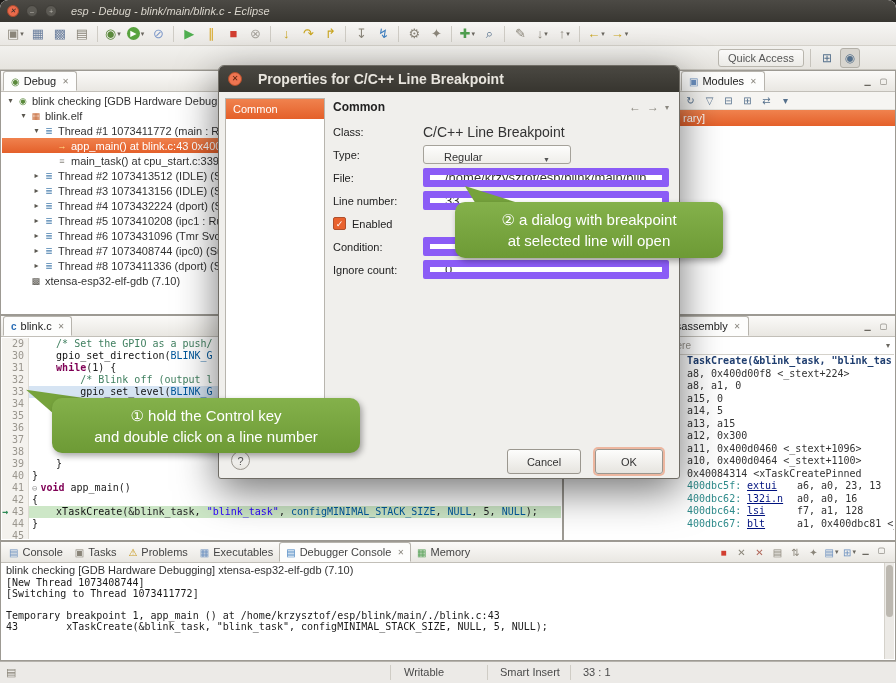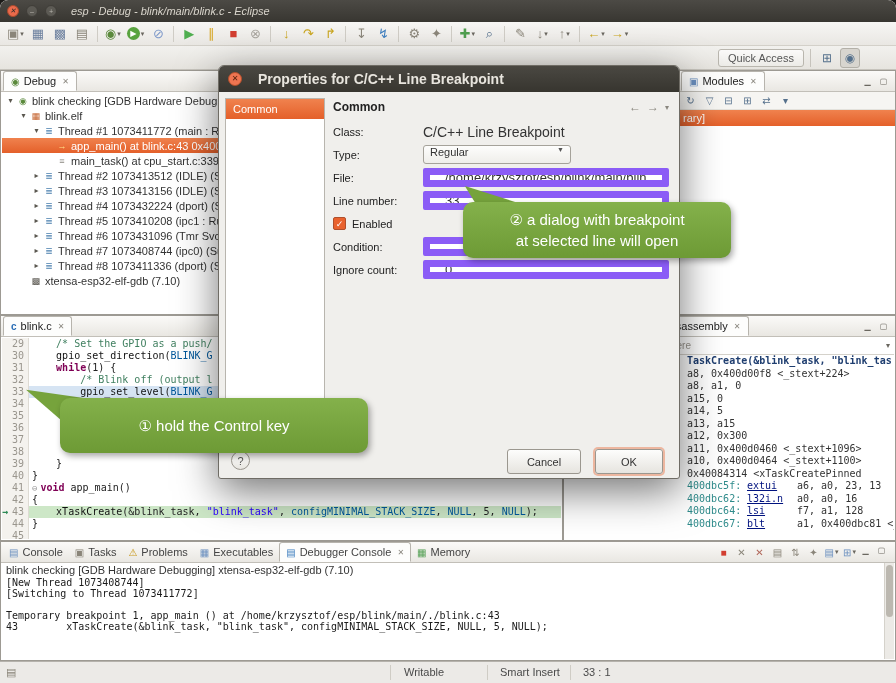--- a/index.html
+++ b/index.html
@@ -94,31 +94,31 @@
   .ditem{height:20px;font-size:11px;display:flex;align-items:center;padding-left:7px;}
   .ditem.sel{background:linear-gradient(#f0824e,#e4602a);color:#fff;}
   .dmain{position:absolute;left:112px;top:30px;right:8px;}
   .dhead{display:flex;align-items:center;margin:4px 2px 8px 2px;}
   .dheadtitle{font-size:12px;font-weight:bold;color:#222;}
   .dnav{margin-left:auto;display:flex;gap:6px;color:#8a877f;font-size:12px;align-items:center;}
   .dnavb{cursor:default;}
   .drow{display:flex;align-items:center;height:19px;margin:4px 2px;}
   .dlabel{width:90px;flex:none;font-size:11px;color:#222;}
   .dvalue{font-size:14px;color:#333;}
-  .dcombo{width:148px;height:19px;background:linear-gradient(#fdfdfc,#efeeea);border:1px solid #a5a29a;border-radius:3px;display:inline-flex;align-items:flex-start;justify-content:space-between;padding:0 6px;font-size:11px;color:#333;}
+  .dcombo{width:148px;height:19px;background:linear-gradient(#fdfdfc,#efeeea);border:1px solid #a5a29a;border-radius:3px;display:inline-flex;align-items:flex-end;justify-content:space-between;padding:0 20px;font-size:11px;color:#333;}
   .dcarrow{font-size:7px;color:#555;}
   .dinput{flex:1;height:19px;background:#fff;border:7px solid #8b5cf6;border-radius:2px;font-family:"Liberation Sans",sans-serif;font-size:13px;color:#333;padding:0 15px;}
   .dcheckwrap{display:inline-flex;align-items:center;gap:6px;font-size:11px;color:#222;}
   .dcheck{width:13px;height:13px;background:#e9622e;border:1px solid #b04f2c;border-radius:2px;color:#fff;font-size:9px;display:inline-flex;align-items:center;justify-content:center;}
   .dhelp{position:absolute;left:12px;top:385px;width:19px;height:19px;border-radius:50%;border:1px solid #9b978f;background:linear-gradient(#fdfdfc,#e8e6e1);color:#555;font-size:11px;display:inline-flex;align-items:center;justify-content:center;}
   .dbtn{position:absolute;height:25px;font-family:"Liberation Sans",sans-serif;font-size:11px;color:#333;background:linear-gradient(#fdfdfc,#e6e4df);border:1px solid #9b978f;border-radius:3px;}
   #btn-cancel{left:288px;top:383px;width:74px;}
   #btn-ok{left:376px;top:383px;width:68px;box-shadow:0 0 0 2px rgba(233,98,46,.4);}
   
-  .callout{position:absolute;background:linear-gradient(#84b14b,#6d9a35);color:#fff;border-radius:10px;display:flex;flex-direction:column;align-items:center;justify-content:center;font-size:15px;line-height:1.4;z-index:40;filter:drop-shadow(2px 3px 3px rgba(0,0,0,.35));text-align:center;margin-left:8px;}
+  .callout{position:absolute;background:linear-gradient(#84b14b,#6d9a35);color:#fff;border-radius:10px;display:flex;flex-direction:column;align-items:center;justify-content:center;font-size:15px;line-height:1.4;z-index:40;filter:drop-shadow(2px 3px 3px rgba(0,0,0,.35));text-align:center;}
   #callout1{left:52px;top:398px;width:308px;height:55px;}
   #callout2{left:455px;top:202px;width:268px;height:56px;}
   .carrow{position:absolute;background:#76a33c;z-index:39;filter:drop-shadow(2px 2px 2px rgba(0,0,0,.3));}
   #carrow1{left:26px;top:386px;width:84px;height:46px;clip-path:polygon(0% 8%,100% 34%,58% 100%);}
   #carrow2{left:462px;top:186px;width:72px;height:40px;clip-path:polygon(4% 0%,88% 48%,38% 100%);}
 </style>
 </head>
 <body>
 
 <div class="window">
@@ -543,20 +543,21 @@
       </div>
     </div>
     <span class="dhelp">?</span>
     <button class="dbtn" id="btn-cancel">Cancel</button>
     <button class="dbtn" id="btn-ok">OK</button>
   </div>
 
   <div class="carrow" id="carrow1"></div>
   <div class="callout" id="callout1">
     <div>① hold the Control key</div>
+    <div>and double click on a line number</div>
   </div>
   <div class="carrow" id="carrow2"></div>
   <div class="callout" id="callout2">
     <div>② a dialog with breakpoint</div>
     <div>at selected line will open</div>
   </div>
 
 </div>
 
 </body></html>

